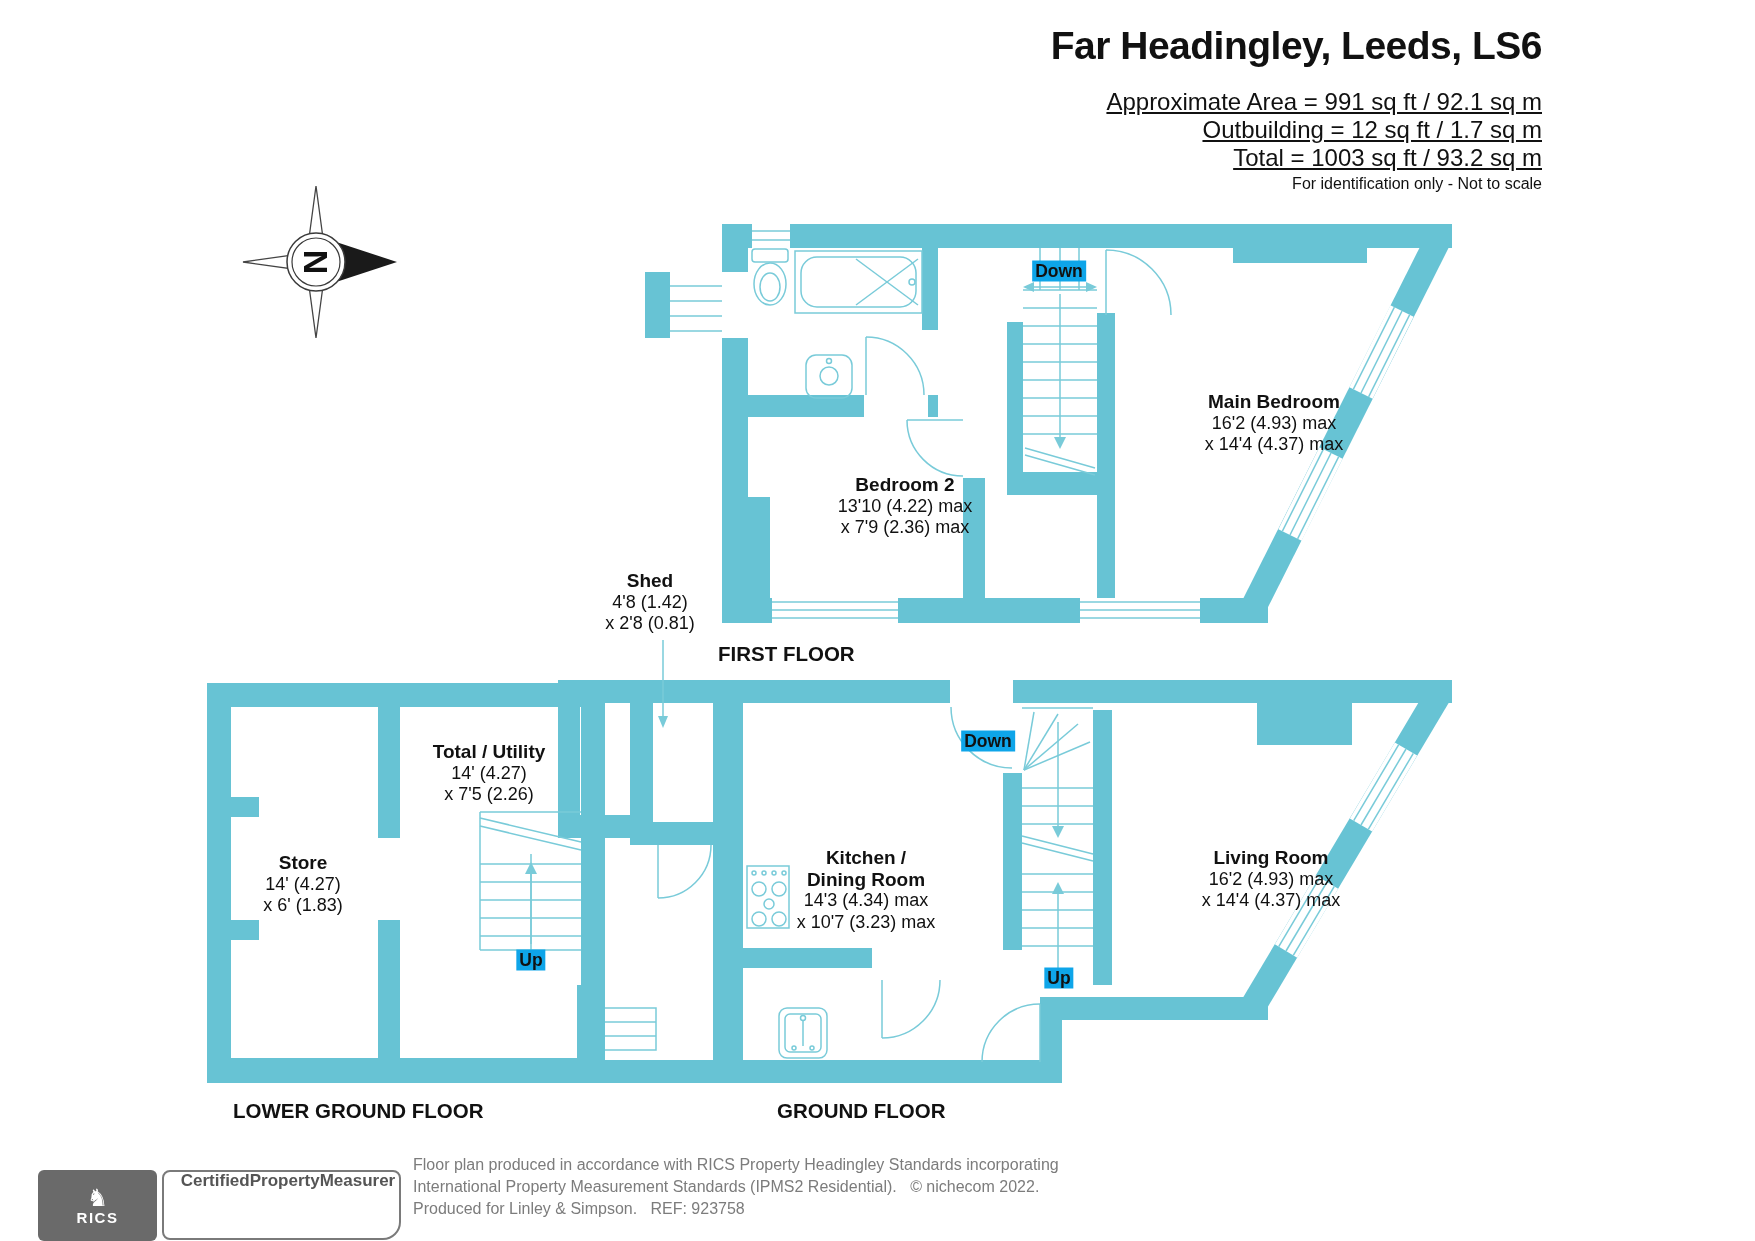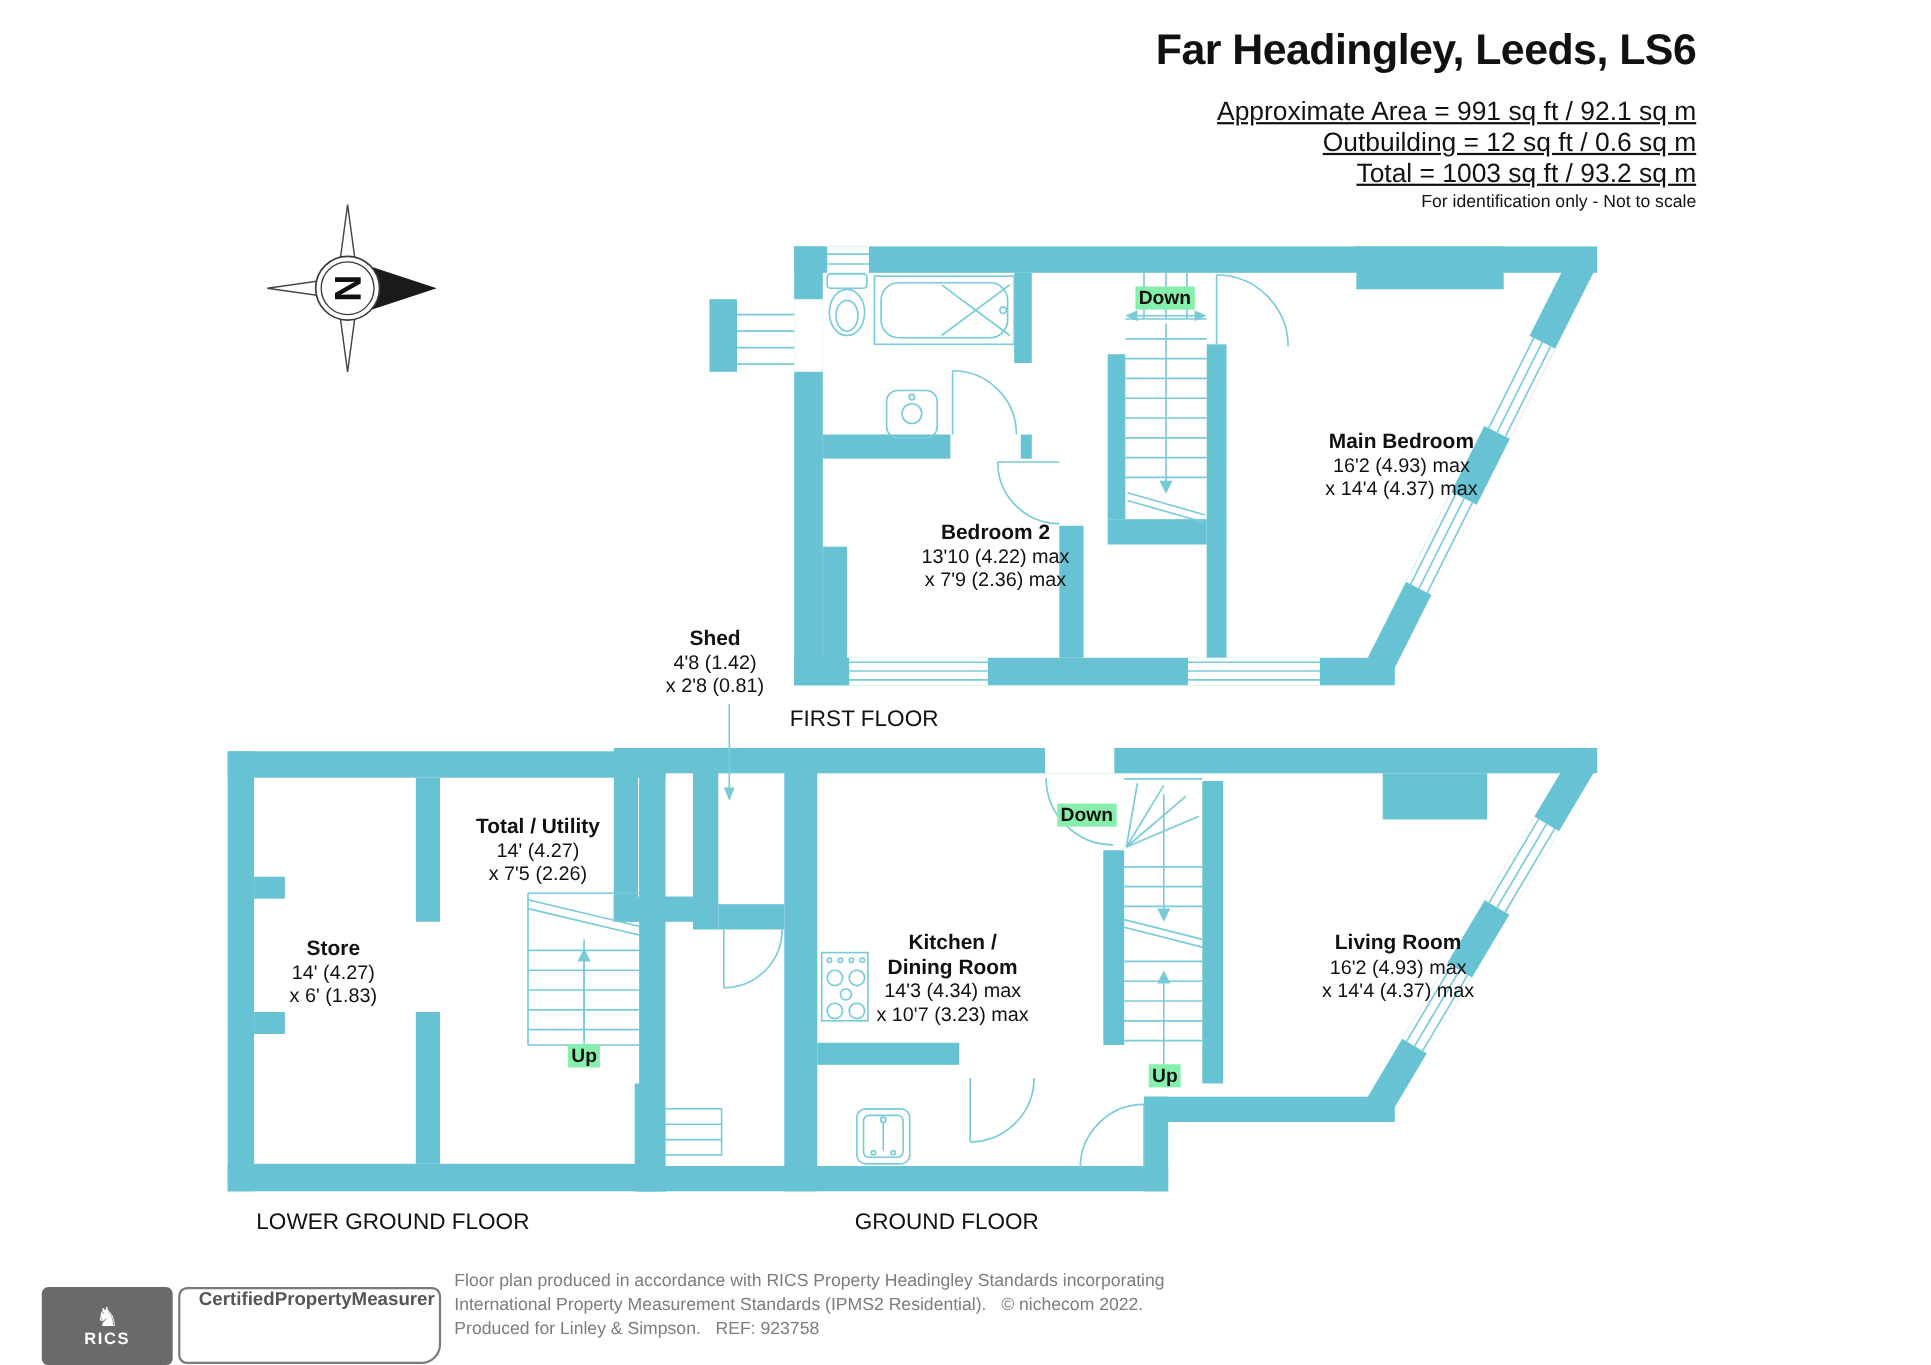--- a/index.html
+++ b/index.html
@@ -15,22 +15,22 @@
   svg .cst{fill:#ffffff;stroke:#444;stroke-width:1.3;}
   .hdr{position:absolute;right:213px;white-space:nowrap;}
   .hdr-title{top:24px;font-size:39px;font-weight:bold;letter-spacing:-0.5px;}
   .hdr-line{font-size:24px;text-decoration:underline;}
   .hdr-disc{font-size:16px;}
   .room-label{position:absolute;transform:translate(-50%,-11px);text-align:center;
               white-space:nowrap;line-height:21.5px;}
   .rname{font-weight:bold;font-size:19px;}
   .rdim{font-size:18px;}
   .stair-label{position:absolute;transform:translate(-50%,-50%);font-weight:bold;
-               font-size:17.5px;background:#86efac;padding:0 3px;white-space:nowrap;}
-  .floor-label{position:absolute;font-weight:normal;font-size:20.5px;white-space:nowrap;}
+               font-size:17.5px;background:#0ea5e9;padding:0 3px;white-space:nowrap;}
+  .floor-label{position:absolute;font-weight:bold;font-size:20.5px;white-space:nowrap;}
   .rics-box{position:absolute;left:38px;top:1170px;width:119px;height:71px;
             background:#6a6a6a;border-radius:6px;display:flex;flex-direction:column;
             align-items:center;justify-content:center;color:#fff;}
   .rics-lion{font-size:24px;line-height:24px;}
   .rics-word{font-weight:bold;font-size:15px;letter-spacing:1.5px;line-height:16px;}
   .cpm-box{position:absolute;left:162px;top:1170px;width:222px;height:66px;
            background:#fff;border:2.5px solid #7a7a7a;border-radius:8px 8px 18px 8px;
            display:flex;flex-direction:row;justify-content:center;padding-left:13px;
            color:#555;font-weight:bold;font-size:17px;line-height:18px;}
   .ftr-line{position:absolute;left:413px;font-size:16px;color:#7c7c7c;white-space:pre;}
@@ -273,21 +273,21 @@
     <polygon class="cst" points="316,338 307,271 325,271"></polygon>
     <polygon points="330,240 397,262 330,284" fill="#1a1a1a"></polygon>
     <circle cx="316" cy="262" r="29" fill="#fff" stroke="#3a3a3a" stroke-width="1.5"></circle>
     <circle cx="316" cy="262" r="24" fill="none" stroke="#3a3a3a" stroke-width="1.2"></circle>
     <text x="316" y="262" transform="rotate(90 316 262)" text-anchor="middle" dominant-baseline="central" font-size="34" font-weight="bold" fill="#111">N</text>
   </g>
 </svg>
 
 <div class="hdr hdr-title" style="top:24px">Far Headingley, Leeds, LS6</div>
 <div class="hdr hdr-line" style="top:88px">Approximate Area = 991 sq ft / 92.1 sq m</div>
-<div class="hdr hdr-line" style="top:116px">Outbuilding = 12 sq ft / 0.6 sq m</div>
+<div class="hdr hdr-line" style="top:116px">Outbuilding = 12 sq ft / 1.7 sq m</div>
 <div class="hdr hdr-line" style="top:144px">Total = 1003 sq ft / 93.2 sq m</div>
 <div class="hdr hdr-disc" style="top:175px">For identification only - Not to scale</div>
 
 <div class="room-label" style="left:1274px;top:402px">
   <div class="rname">Main Bedroom</div>
   <div class="rdim">16'2 (4.93) max</div>
   <div class="rdim">x 14'4 (4.37) max</div>
 </div>
 <div class="room-label" style="left:905px;top:485px">
   <div class="rname">Bedroom 2</div>

